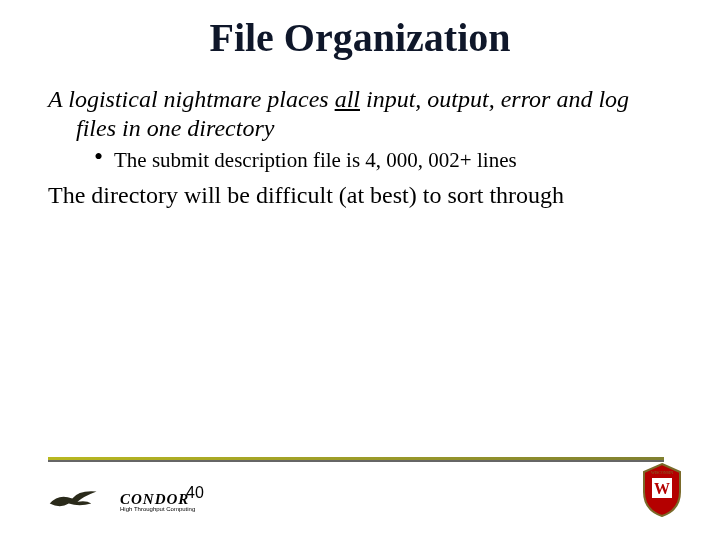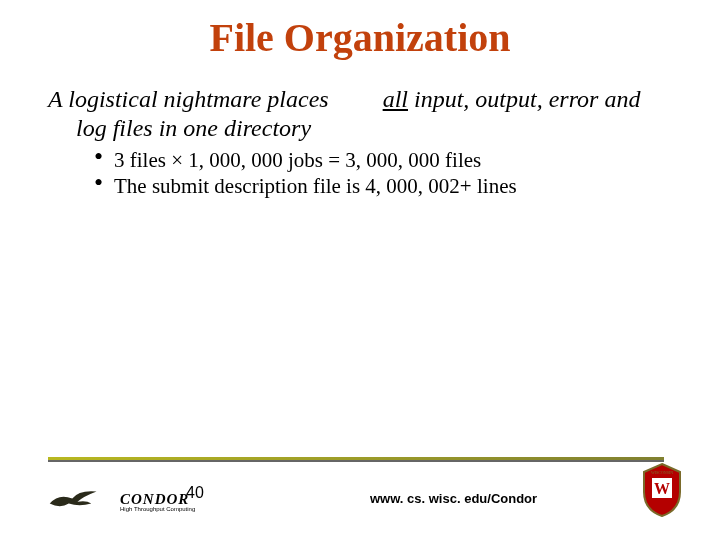--- a/index.html
+++ b/index.html
@@ -8,35 +8,35 @@
     background:#fff;
     font-family:"Comic Sans MS","Comic Sans",cursive;
     color:#000;
     position:relative;
     box-sizing:border-box;
   }
   .title{
     text-align:center;
     font-size:40px;
     font-weight:bold;
-    color:#c2410c;
+    color:#0f172a;
     margin-top:14px;
   }
   .body{
     margin:24px 48px 0 48px;
     font-size:24px;
     line-height:1.2;
   }
   .para{
     font-style:italic;
     text-indent:-28px;
     padding-left:28px;
     margin-bottom:4px;
   }
-  .u{ text-decoration:underline;margin-left:48px; }
+  .u{ text-decoration:underline; }
   .bullets{
     margin:2px 0 8px 46px;
     font-style:normal;
     font-size:21px;
   }
   .bullet{
     position:relative;
     padding-left:20px;
     line-height:1.25;
   }
@@ -112,38 +112,37 @@
 </head>
 <body>
 
 <div class="title">File Organization</div>
 
 <div class="body">
   <div class="para">
     <span>A logistical nightmare places </span><span class="u">all</span><span> input, output, error and log files in one directory</span>
   </div>
   <div class="bullets">
-    <div class="bullet">3 files × 1, 000, 000 jobs = 3, 000, 000 files</div>
     <div class="bullet">The submit description file is 4, 000, 002+ lines</div>
   </div>
+  <div class="para2">The directory will be difficult (at best) to sort through</div>
 </div>
 
 <div class="hr"></div>
 
 <div class="footer">
   <div class="condor">
     <svg class="bird" viewBox="0 0 60 30">
       <path d="M2 18 Q12 6 28 12 Q36 2 56 4 Q40 10 34 16 Q44 14 50 18 Q36 22 24 18 Q14 24 2 18 Z" fill="#2a2a1a"></path>
     </svg>
     <div>
       <span class="condor-word">CONDOR</span>
       <span class="tagline">High Throughput Computing</span>
     </div>
   </div>
   <div class="pagenum">40</div>
-  <div class="url">www. cs. wisc. edu/Condor</div>
   <svg class="crest" viewBox="0 0 48 56">
     <path d="M24 2 L42 10 L42 30 Q42 48 24 54 Q6 48 6 30 L6 10 Z" fill="#b40000" stroke="#7a6a2a" stroke-width="2"></path>
     <rect x="14" y="16" width="20" height="20" fill="#fff"></rect>
     <text x="24" y="32" text-anchor="middle" font-family="serif" font-weight="bold" font-size="16" fill="#b40000">W</text>
     <text x="24" y="12" text-anchor="middle" font-family="serif" font-size="4" fill="#7a6a2a">WISCONSIN</text>
   </svg>
 </div>
 
 </body></html>

